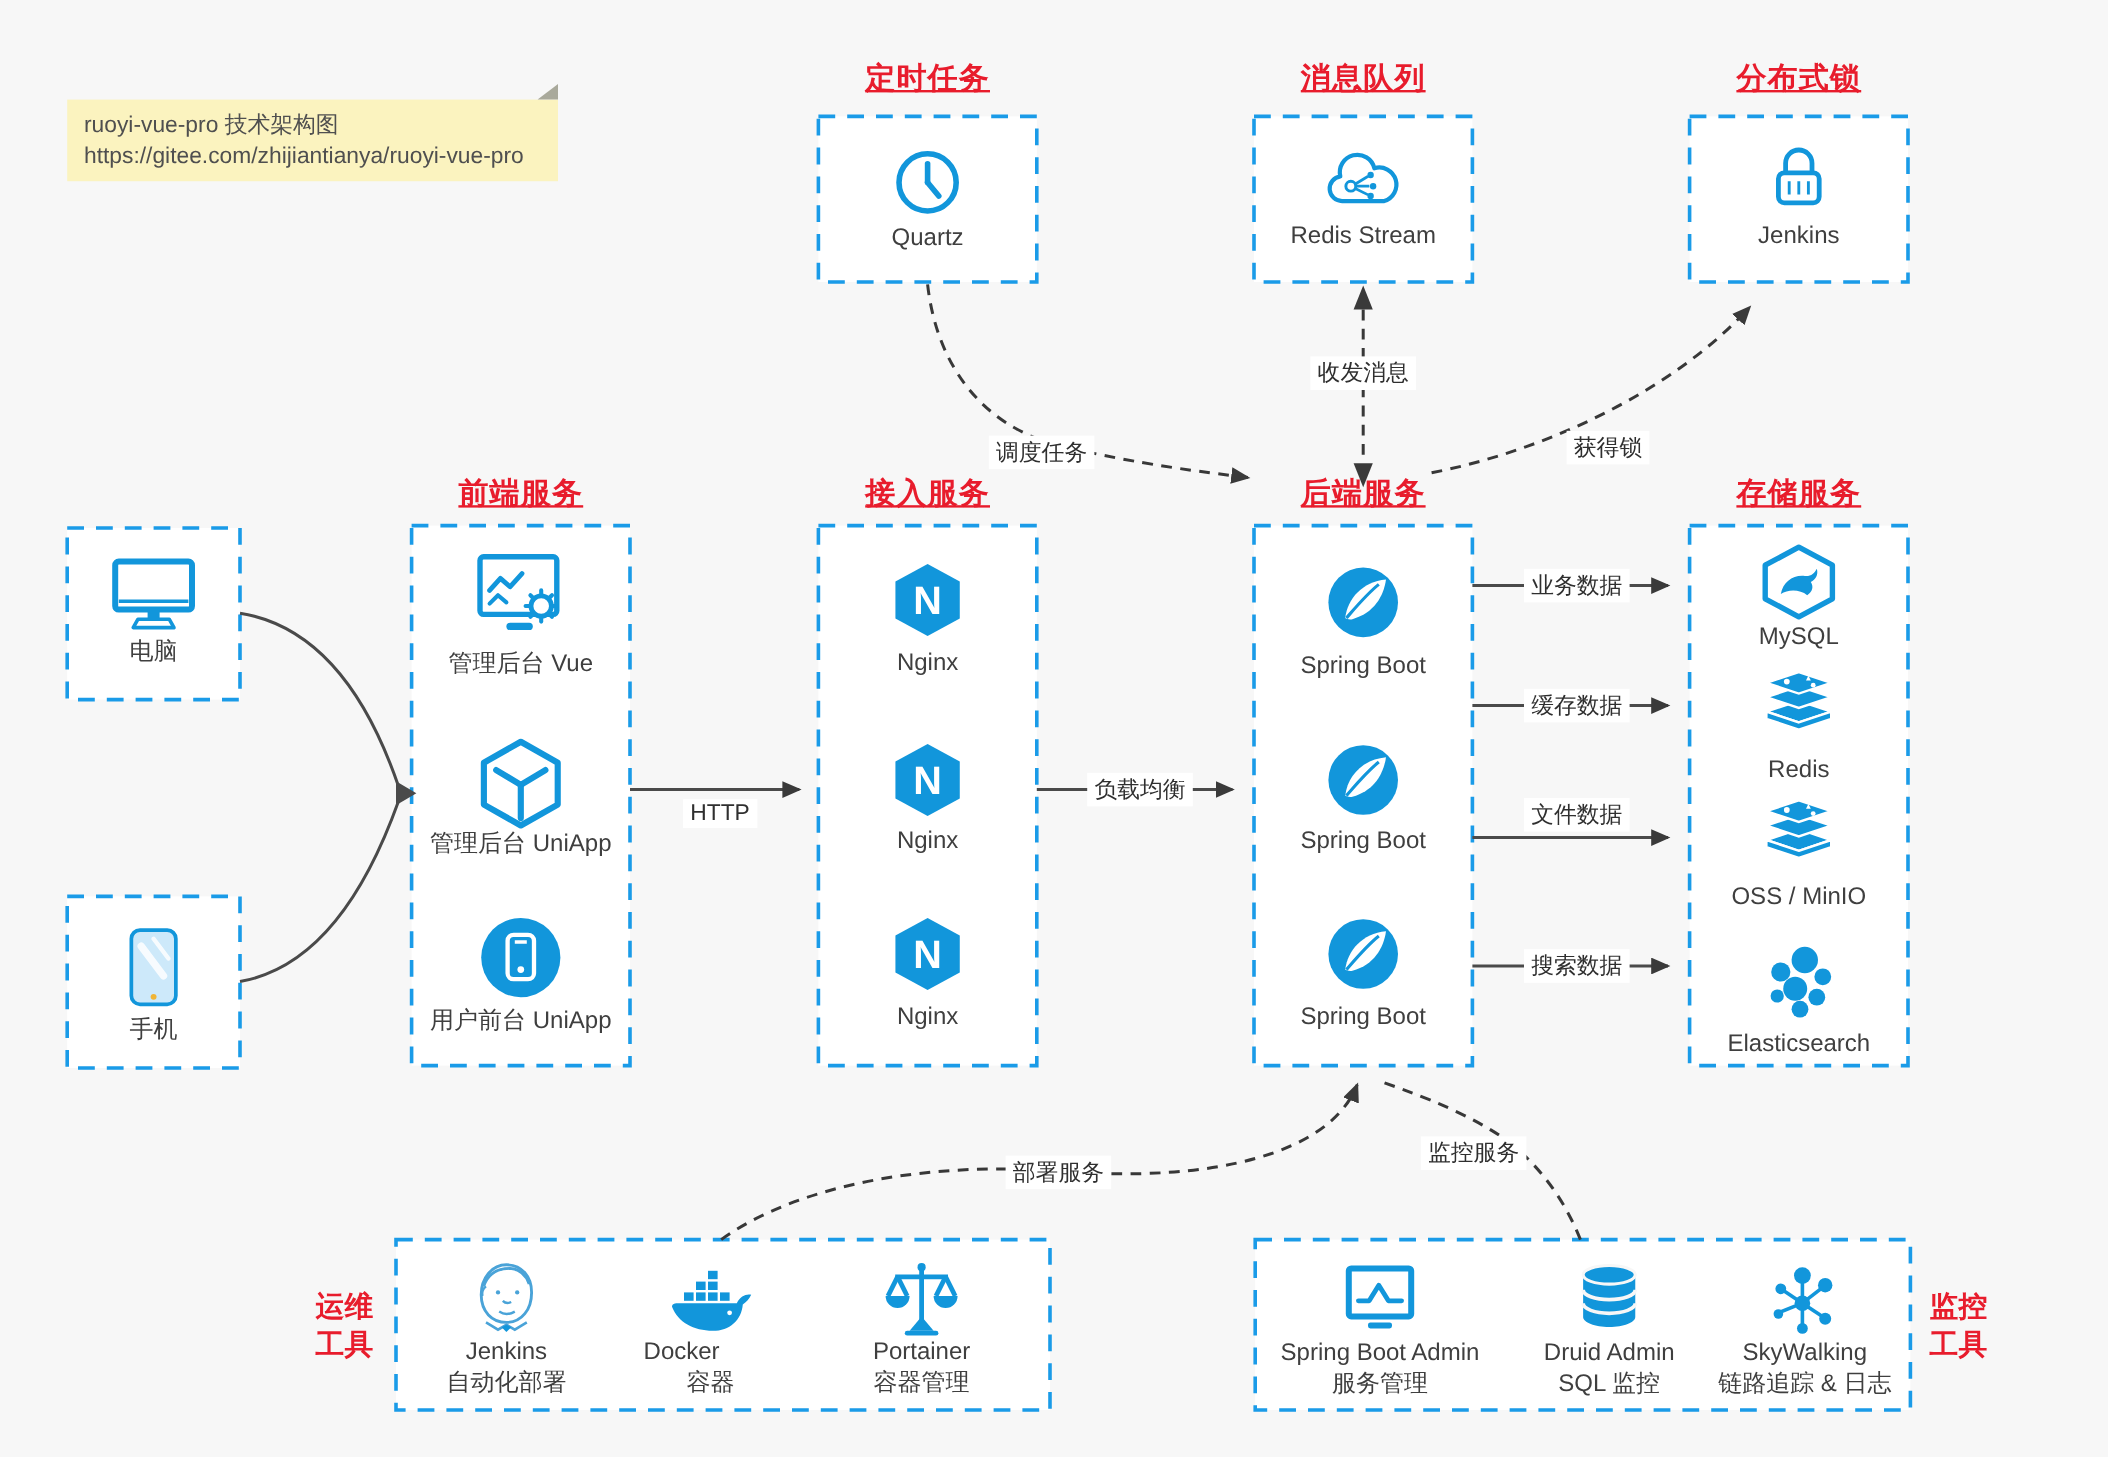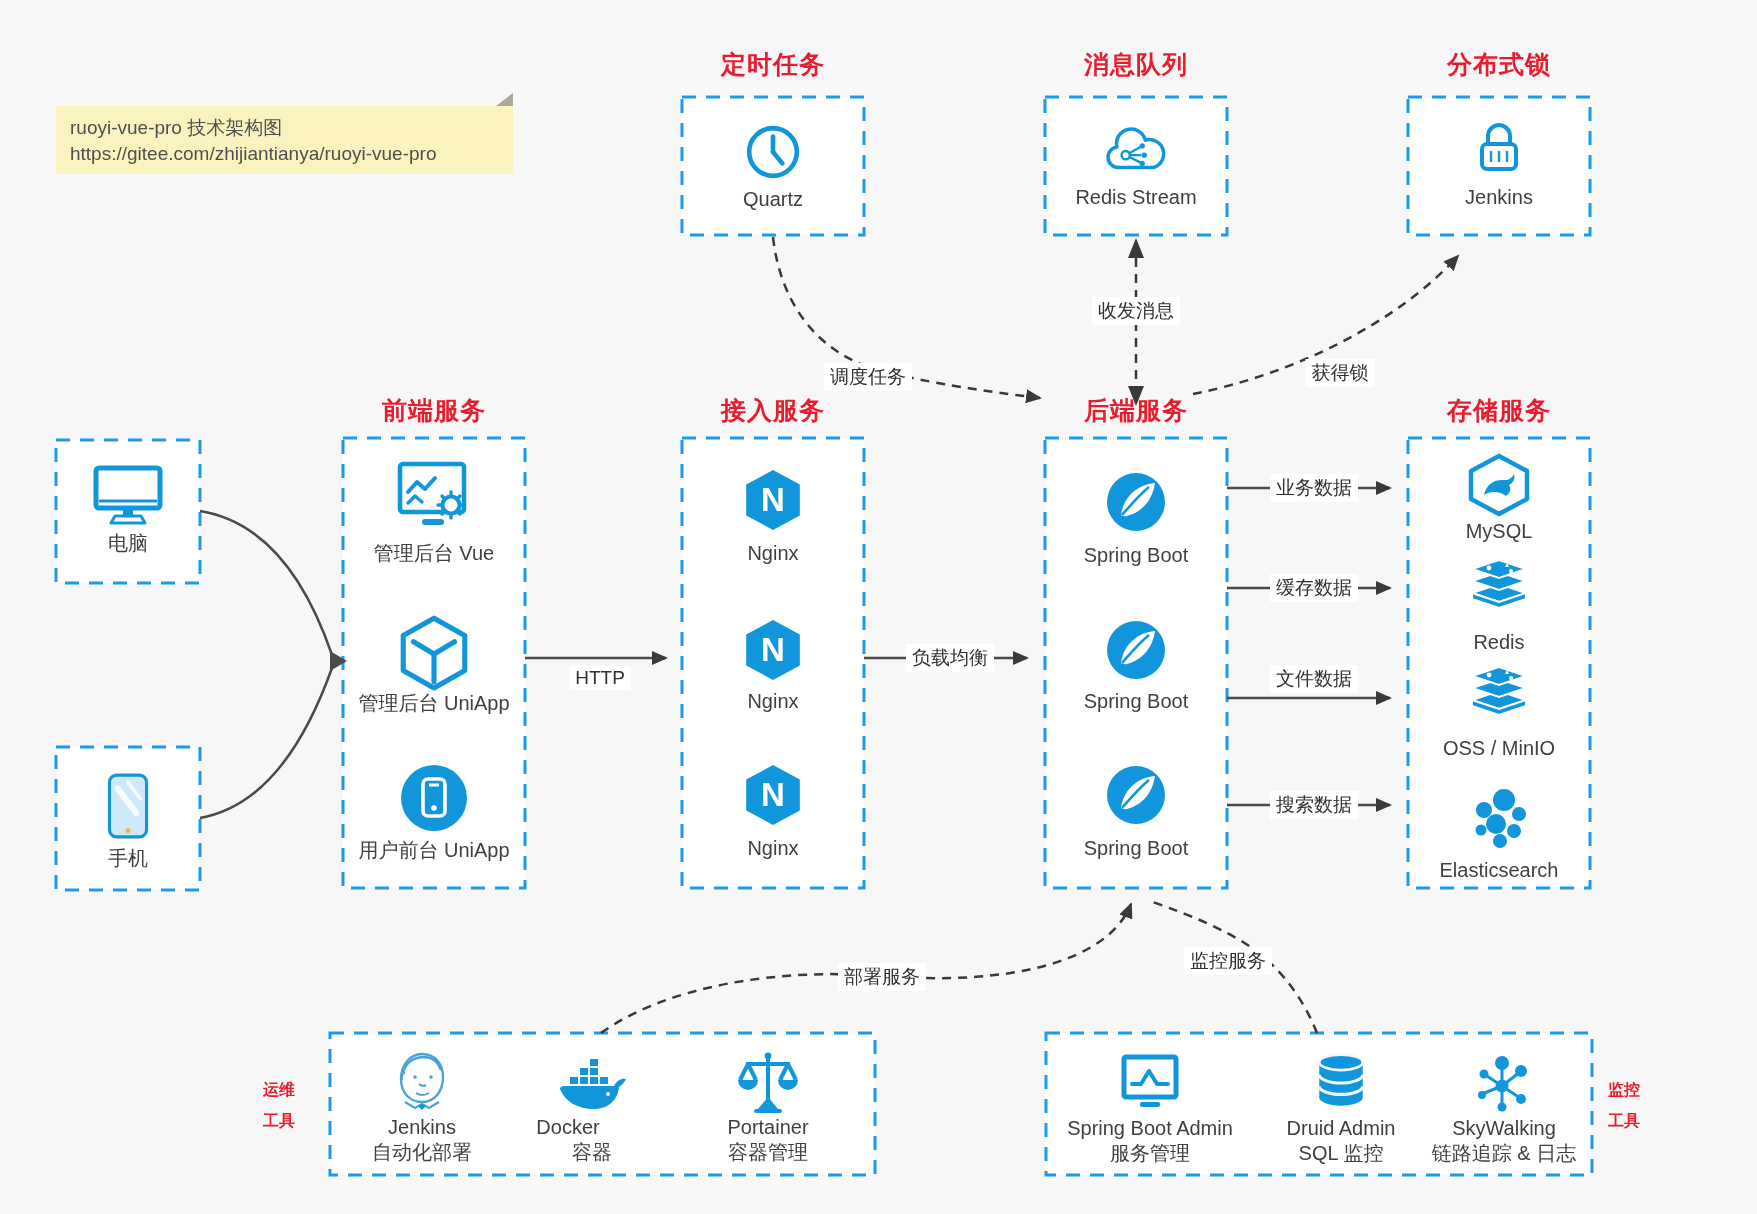--- a/index.html
+++ b/index.html
@@ -1,29 +1,29 @@
 <!DOCTYPE html>
 <html><head>
 <meta charset="utf-8">
 <style>
   html,body{margin:0;padding:0;background:#f7f7f7;}
   .stage{position:relative;width:1757px;height:1214px;background:#f7f7f7;
          font-family:"Liberation Sans","DejaVu Sans",sans-serif;overflow:hidden;}
   svg.wires{position:absolute;left:0;top:0;}
   .title{position:absolute;transform:translateX(-50%);color:#e81c2c;font-weight:bold;
-         font-size:25px;white-space:nowrap;letter-spacing:1px;}
-  .side-title{position:absolute;color:#e81c2c;font-weight:bold;font-size:16px;
+         font-size:25px;white-space:nowrap;letter-spacing:1px;text-decoration:underline;}
+  .side-title{position:absolute;color:#e81c2c;font-weight:bold;font-size:24px;
          line-height:31px;text-align:center;white-space:nowrap;}
   .lbl{position:absolute;transform:translate(-50%,-50%);font-size:20px;color:#3f3f3f;
          white-space:nowrap;text-align:center;}
   .sub{font-size:20px;}
   .elabel{position:absolute;transform:translate(-50%,-50%);background:#ffffff;
          padding:1px 6px;font-size:19px;color:#2f2f2f;white-space:nowrap;}
   .node{position:absolute;transform:translate(-50%,-50%);line-height:0;}
-  .note{position:absolute;left:56px;top:106px;width:457px;height:68px;background:#fbf3bf;
+  .note{position:absolute;left:56px;top:83px;width:409px;height:68px;background:#fbf3bf;
         box-sizing:border-box;padding:9px 0 0 14px;font-size:19px;line-height:26px;color:#4f4f4f;}
   .note .fold{position:absolute;right:0;top:-13px;width:0;height:0;
         border-bottom:13px solid #a9a99b;border-left:17px solid transparent;}
 </style>
 </head>
 <body>
 
 <div class="stage">
 
   <svg class="wires" width="1757" height="1214" viewBox="0 0 1757 1214">

